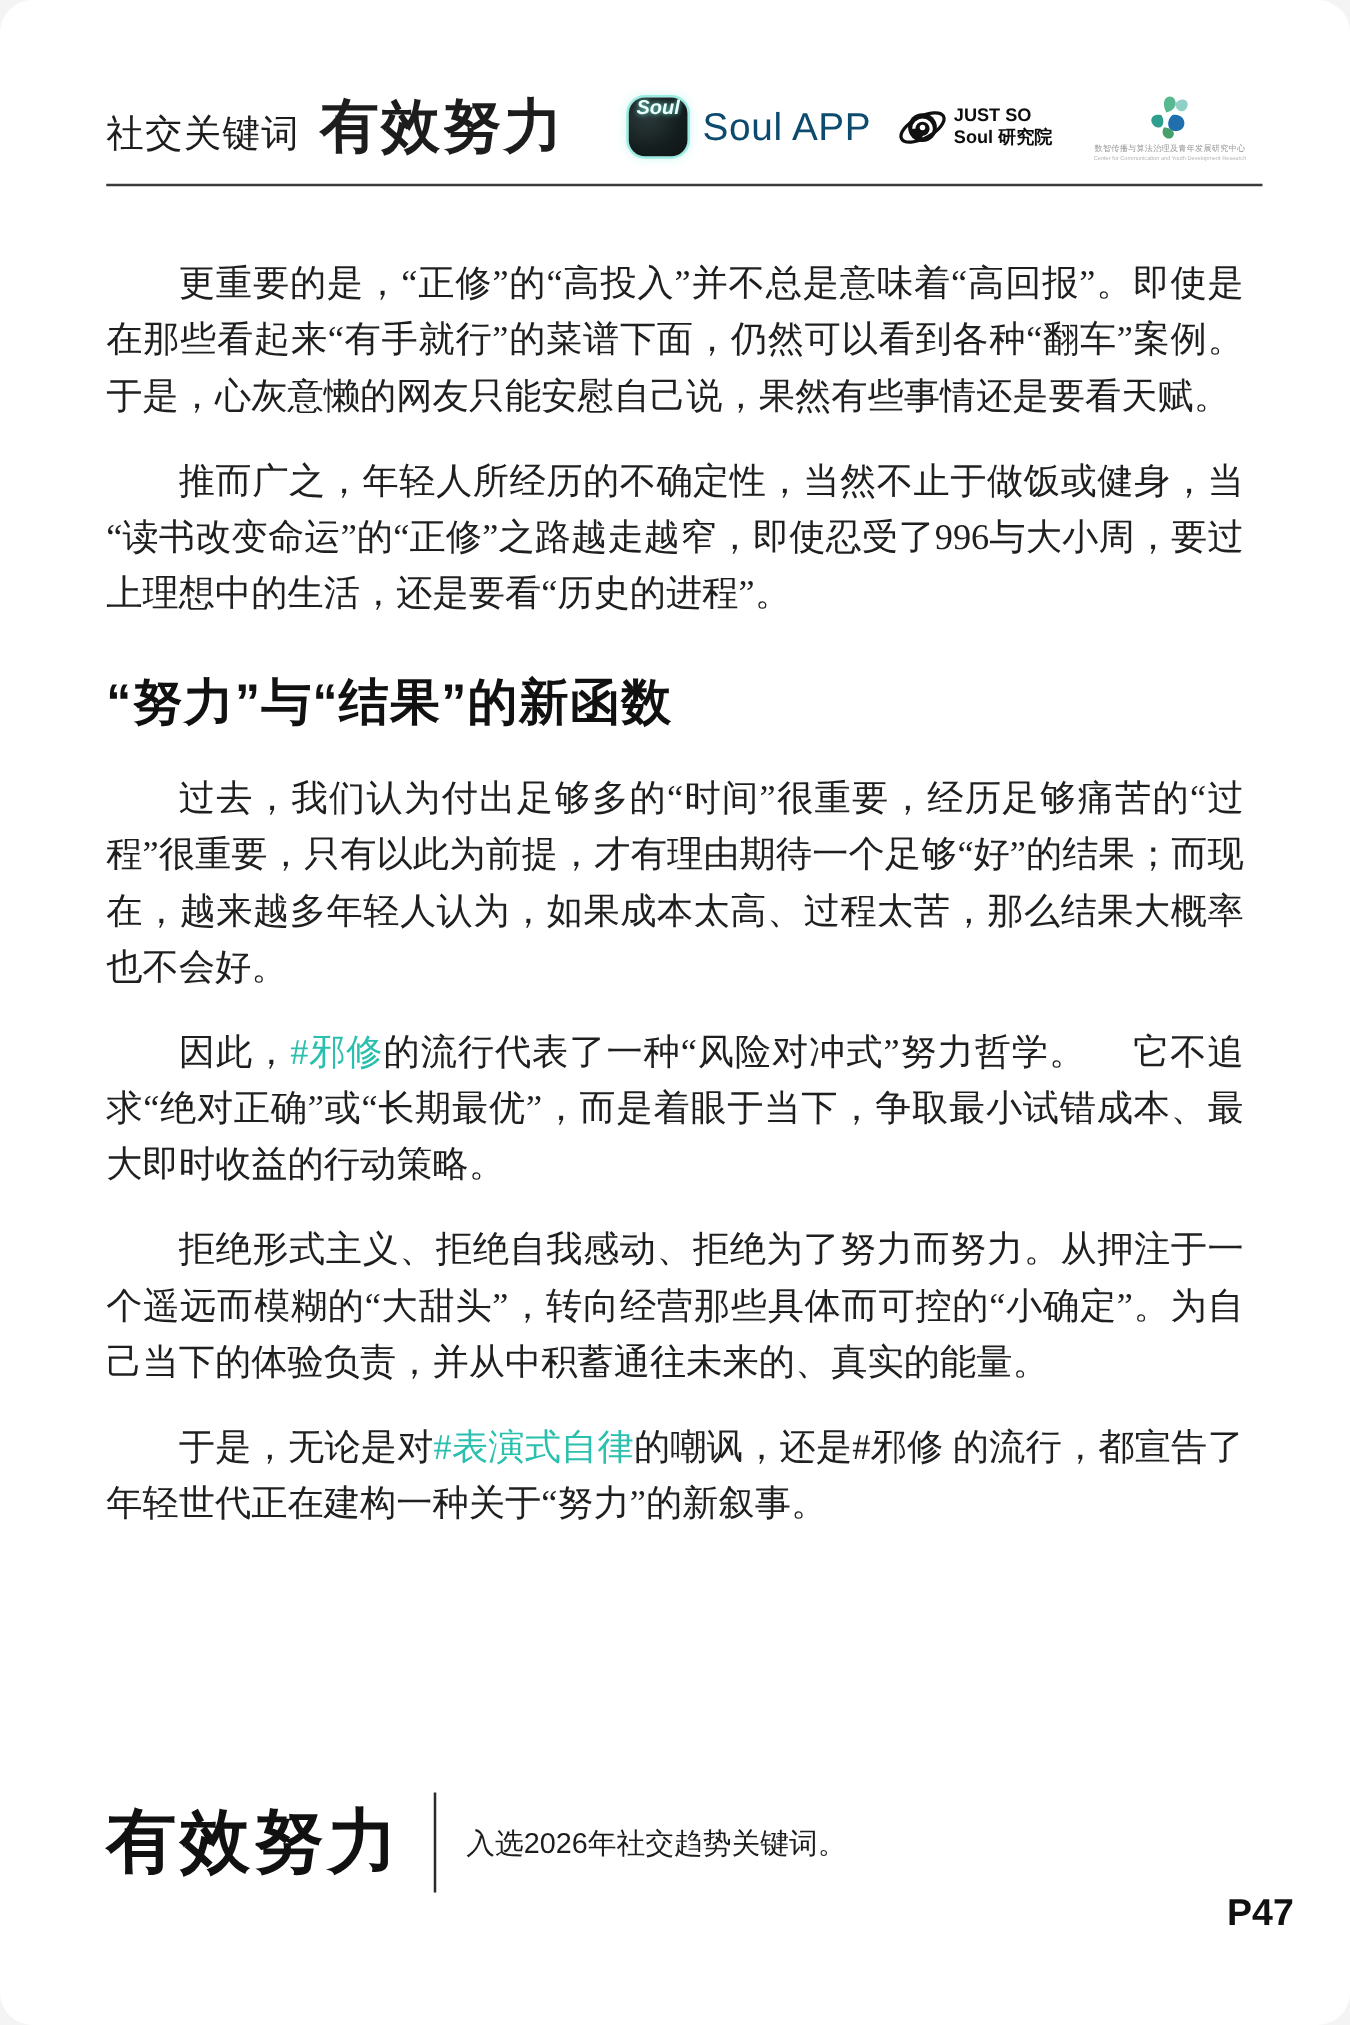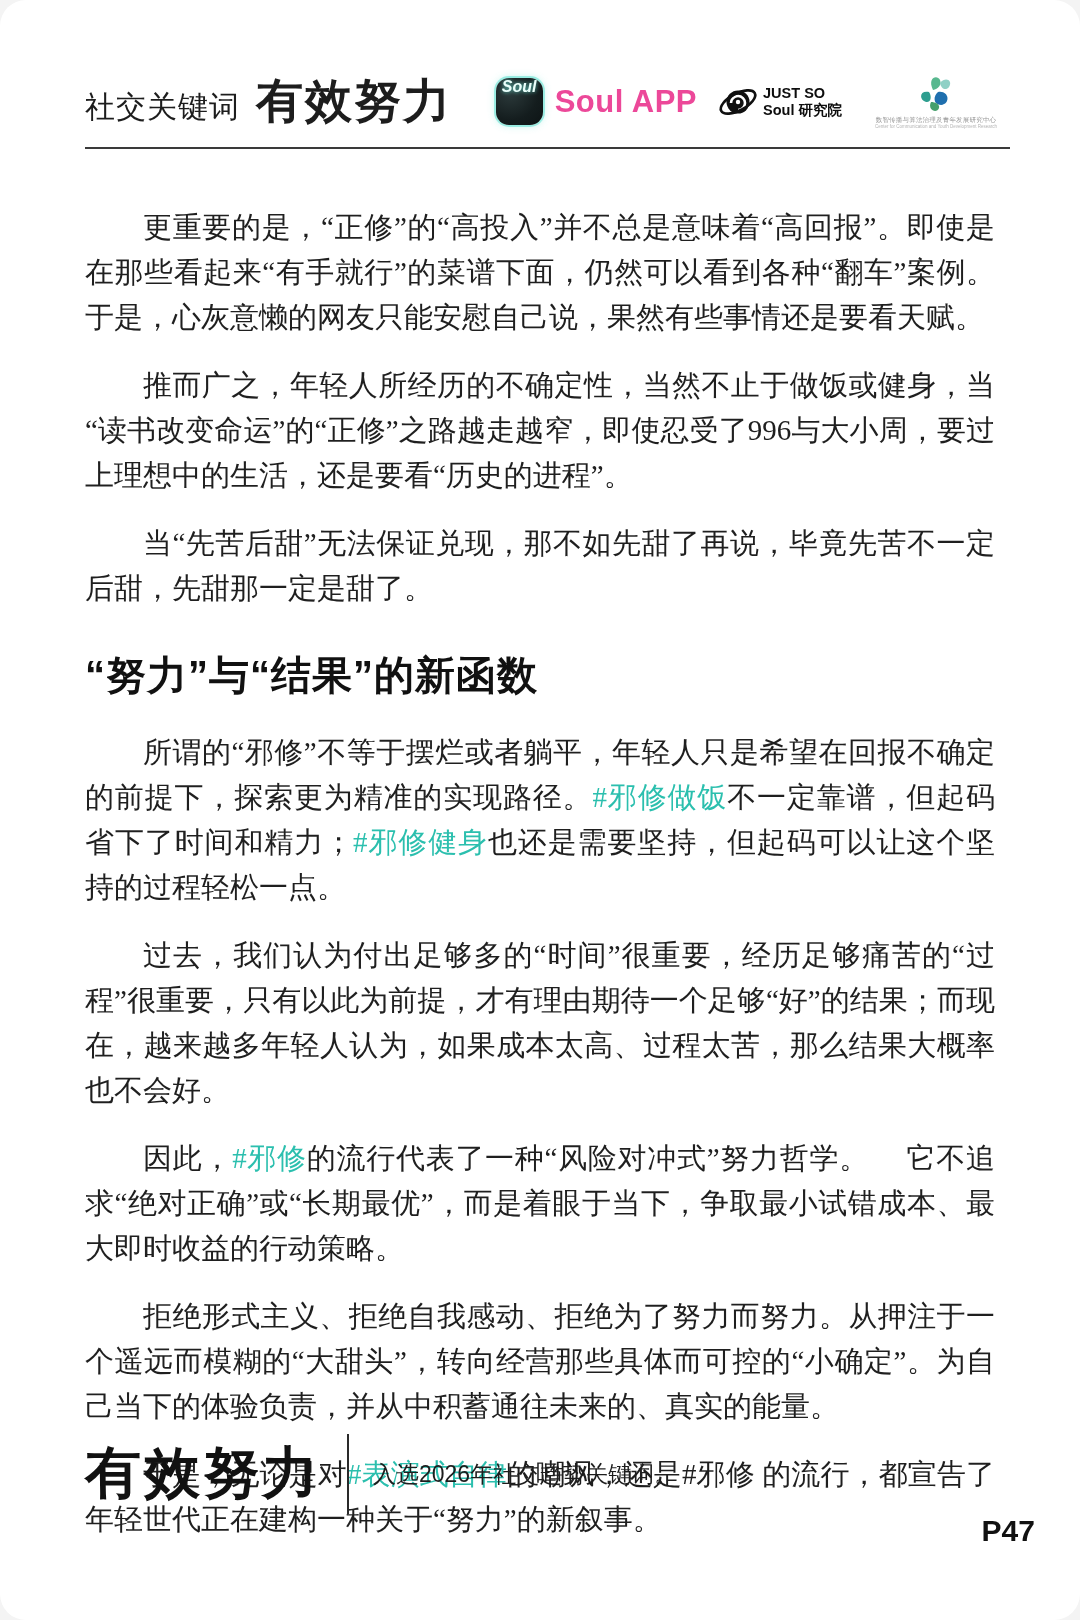--- a/index.html
+++ b/index.html
@@ -30,21 +30,21 @@
   .soul-icon {
     width:47px; height:47px; border-radius:13px;
     background:radial-gradient(circle at 30% 30%, #2c3a3b 0%, #141d1e 60%, #0d1415 100%);
     box-shadow:0 0 0 2px rgba(94,226,209,.55), 0 0 9px rgba(94,226,209,.45);
     display:flex; justify-content:center;
   }
   .soul-icon span {
     color:#eafffb; font-size:16px; font-weight:700; font-style:italic;
     text-shadow:0 0 4px rgba(120,255,238,.8);
   }
-  .soul-label { font-size:31px; font-weight:700; letter-spacing:.5px; color:#ec4899; }
+  .soul-label { font-size:31px; font-weight:400; letter-spacing:.5px; color:#0c4a6e; }
 
   .justso-logo { display:flex; align-items:center; gap:4px; }
   .justso-text { font-size:14.5px; font-weight:800; line-height:17px; color:#0d0d0d; white-space:nowrap; }
 
   .research-logo { display:flex; flex-direction:column; align-items:center; width:148px; }
   .research-caption { margin-top:2px; font-size:6.5px; line-height:8px; color:#979797; white-space:nowrap; letter-spacing:.2px; }
   .research-caption-en { font-size:4.5px; line-height:6px; color:#b5b5b5; white-space:nowrap; }
 
   
   .article {
@@ -114,23 +114,21 @@
         </svg>
         <div class="research-caption">数智传播与算法治理及青年发展研究中心</div>
         <div class="research-caption-en">Center for Communication and Youth Development Research</div>
       </div>
     </div>
   </div>
 
   <div class="article">
       <p class="para"><span>更重要的是，“正修”的“高投入”并不总是意味着“高回报”。即使是在那些看起来“有手就行”的菜谱下面，仍然可以看到各种“翻车”案例。于是，心灰意懒的网友只能安慰自己说，果然有些事情还是要看天赋。</span></p>
       <p class="para"><span>推而广之，年轻人所经历的不确定性，当然不止于做饭或健身，当“读书改变命运”的“正修”之路越走越窄，即使忍受了996与大小周，要过上理想中的生活，还是要看“历史的进程”。</span></p>
-      <p class="para"><span>当“先苦后甜”无法保证兑现，那不如先甜了再说，毕竟先苦不一定后甜，先甜那一定是甜了。</span></p>
       <h2 class="section-heading">“努力”与“结果”的新函数</h2>
-      <p class="para"><span>所谓的“邪修”不等于摆烂或者躺平，年轻人只是希望在回报不确定的前提下，探索更为精准的实现路径。</span><span class="hl">#邪修做饭</span><span>不一定靠谱，但起码省下了时间和精力；</span><span class="hl">#邪修健身</span><span>也还是需要坚持，但起码可以让这个坚持的过程轻松一点。</span></p>
       <p class="para"><span>过去，我们认为付出足够多的“时间”很重要，经历足够痛苦的“过程”很重要，只有以此为前提，才有理由期待一个足够“好”的结果；而现在，越来越多年轻人认为，如果成本太高、过程太苦，那么结果大概率也不会好。</span></p>
       <p class="para"><span>因此，</span><span class="hl">#邪修</span><span>的流行代表了一种“风险对冲式”努力哲学。　 它不追求“绝对正确”或“长期最优”，而是着眼于当下，争取最小试错成本、最大即时收益的行动策略。</span></p>
       <p class="para"><span>拒绝形式主义、拒绝自我感动、拒绝为了努力而努力。从押注于一个遥远而模糊的“大甜头”，转向经营那些具体而可控的“小确定”。为自己当下的体验负责，并从中积蓄通往未来的、真实的能量。</span></p>
       <p class="para"><span>于是，无论是对</span><span class="hl">#表演式自律</span><span>的嘲讽，还是#邪修  的流行，都宣告了年轻世代正在建构一种关于“努力”的新叙事。</span></p>
     </div>
 
   <div class="footer">
     <span class="footer-keyword">有效努力</span>
     <div class="footer-divider"></div>
     <div class="footer-caption">

